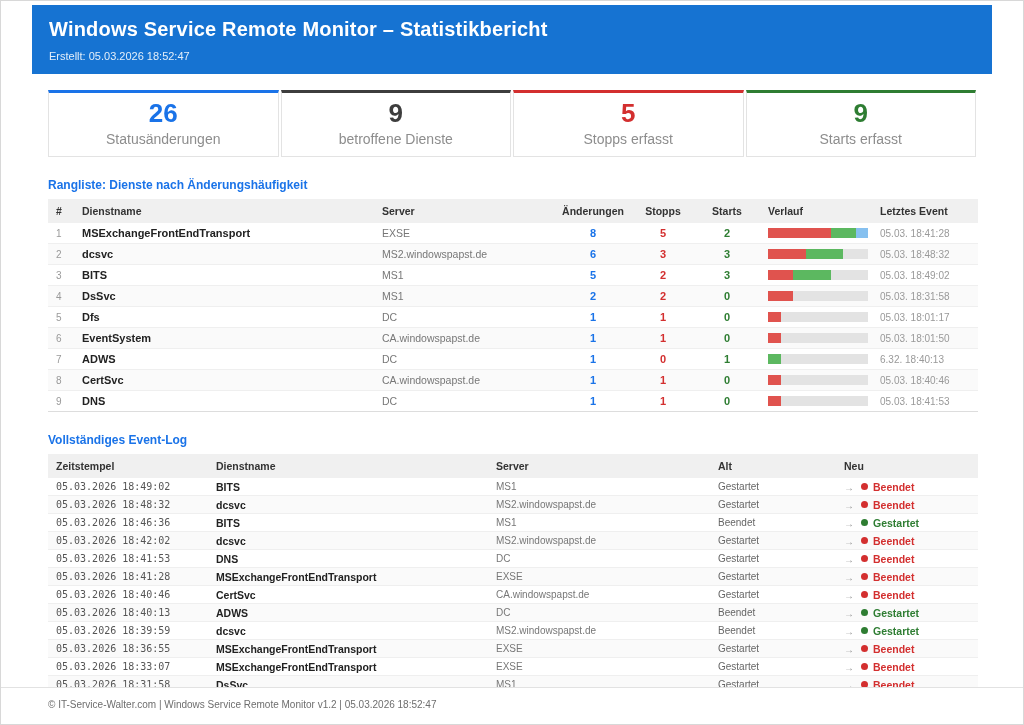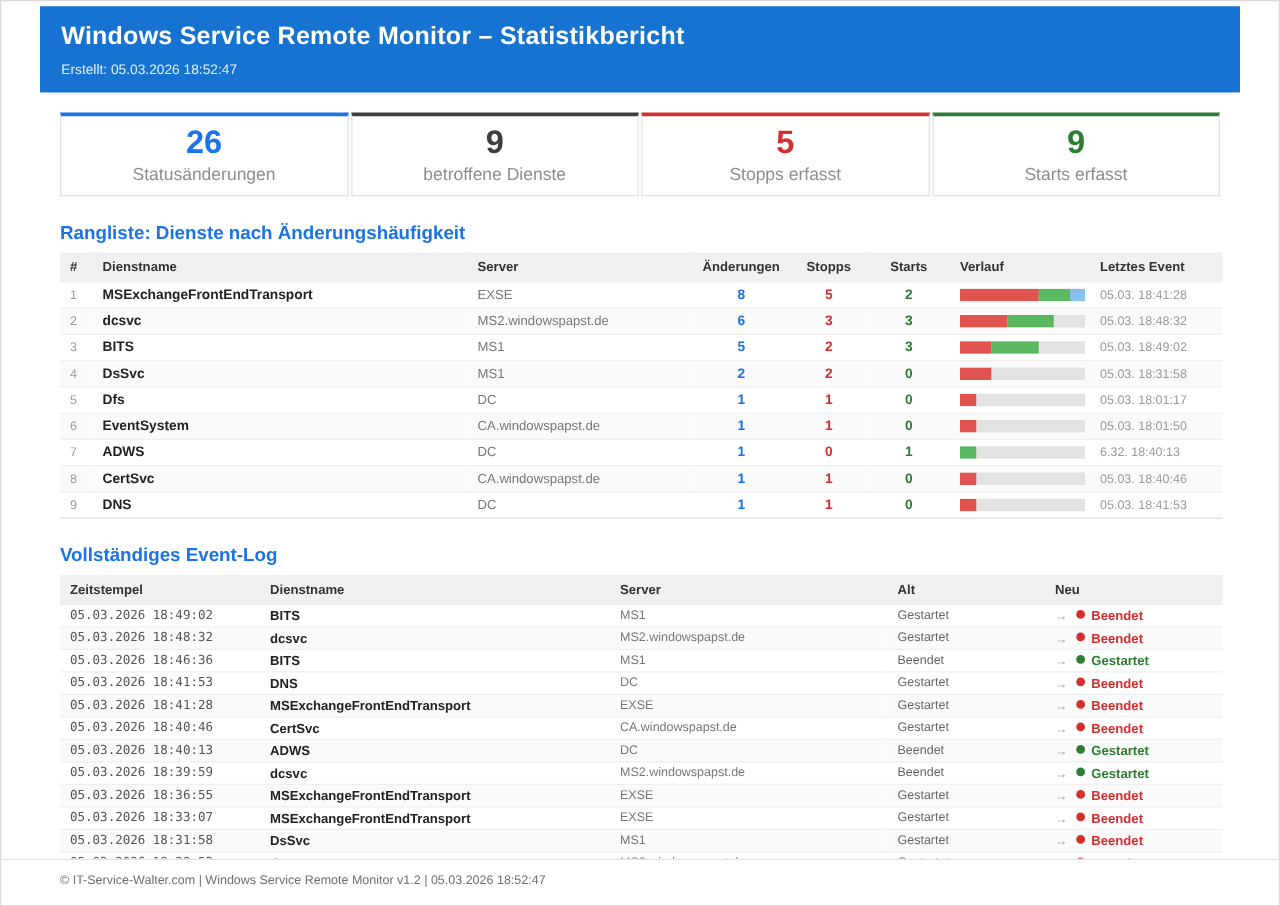--- a/index.html
+++ b/index.html
@@ -24,21 +24,21 @@
   .card {
     flex: 1; background: #fff; border: 1px solid #e3e3e3; border-top-width: 3px;
     text-align: center; padding: 5px 0 9px 0;
   }
   .card .value { font-size: 26px; font-weight: bold; line-height: 1.2; }
   .card .label { font-size: 14px; color: #8d8d8d; margin-top: 2px; }
 
   
   .section-heading {
     margin: 21px 47px 7px 47px; color: var(--accent-blue, #1a73e8);
-    font-size: 15px; font-weight: bold;
+    font-size: 12px; font-weight: bold;
   }
 
   
   table { border-collapse: collapse; table-layout: fixed; width: 930px; margin: 0 47px; }
   thead th {
     background: #f0f0f0; font-size: 10.5px; font-weight: bold; color: #333;
     text-align: left; padding: 6px 8px;
   }
   tbody td { padding: 4px 8px; font-size: 11px; border-bottom: 1px solid #efefef; }
   tbody tr.alt { background: #fafafa; }
@@ -324,20 +324,27 @@
           <td class="c-old">Gestartet</td>
           <td><span class="arrow">→</span><span class="dot stopped"></span><span class="new-label stopped">Beendet</span></td>
         </tr>
         <tr>
           <td class="c-time">05.03.2026 18:46:36</td>
           <td class="c-lsvc">BITS</td>
           <td class="c-lsrv">MS1</td>
           <td class="c-old">Beendet</td>
           <td><span class="arrow">→</span><span class="dot started"></span><span class="new-label started">Gestartet</span></td>
         </tr>
+        <tr class="alt">
+          <td class="c-time">05.03.2026 18:42:02</td>
+          <td class="c-lsvc">dcsvc</td>
+          <td class="c-lsrv">MS2.windowspapst.de</td>
+          <td class="c-old">Gestartet</td>
+          <td><span class="arrow">→</span><span class="dot stopped"></span><span class="new-label stopped">Beendet</span></td>
+        </tr>
         <tr>
           <td class="c-time">05.03.2026 18:41:53</td>
           <td class="c-lsvc">DNS</td>
           <td class="c-lsrv">DC</td>
           <td class="c-old">Gestartet</td>
           <td><span class="arrow">→</span><span class="dot stopped"></span><span class="new-label stopped">Beendet</span></td>
         </tr>
         <tr class="alt">
           <td class="c-time">05.03.2026 18:41:28</td>
           <td class="c-lsvc">MSExchangeFrontEndTransport</td>

